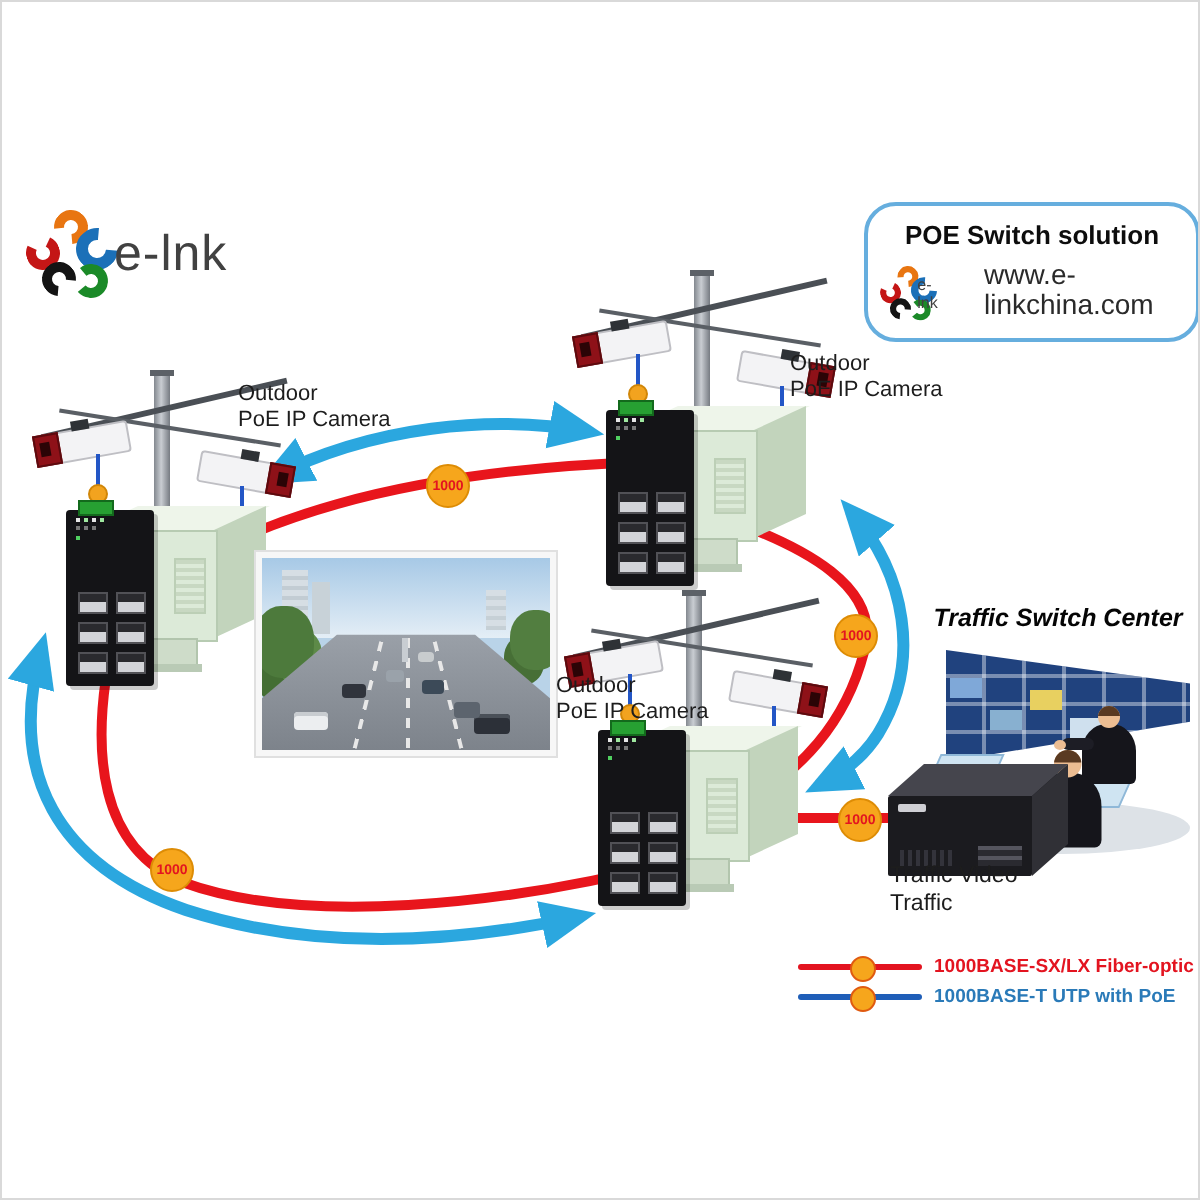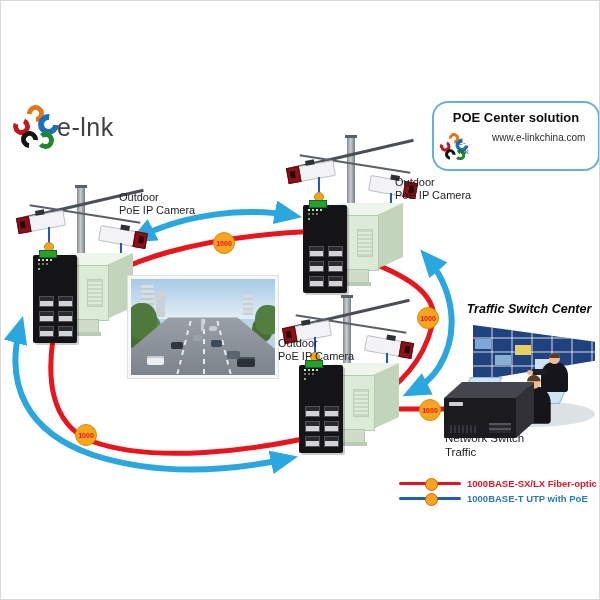--- a/index.html
+++ b/index.html
@@ -15,21 +15,21 @@
   .sw.b-or{border-width:5px;border-color:#e87511;border-bottom-color:transparent;}
   .sw.b-bl{border-width:6px;border-color:#1b70b8;border-bottom-color:transparent;width:9px;height:9px;}
   .sw.b-rd{border-width:5px;border-color:#c41616;border-bottom-color:transparent;}
   .sw.b-bk{border-width:5px;border-color:#141414;border-bottom-color:transparent;}
   .sw.b-gr{border-width:5px;border-color:#1b8a28;border-bottom-color:transparent;}
   .logo-text{color:#414141;letter-spacing:.5px;}
 
   
   #infobox{left:431px;top:100px;width:164px;height:66px;border:2.5px solid #66aede;border-radius:16px;background:#fff;z-index:6;}
   #infobox .title{position:absolute;left:0;top:7px;width:100%;text-align:center;font-weight:bold;font-size:13px;color:#0d0d0d;}
-  #infobox .contact{position:absolute;left:58px;top:27px;width:102px;font-size:10px;color:#2a2a2a;line-height:15px;}
+  #infobox .contact{position:absolute;left:58px;top:27px;width:102px;font-size:14px;color:#2a2a2a;line-height:15px;}
 
   
   .station{position:absolute;width:140px;height:152px;z-index:2;}
   .pole{position:absolute;left:60px;top:0;width:8px;height:118px;background:linear-gradient(90deg,#83888f,#c9cdd2 45%,#767b82);}
   .pole-cap{position:absolute;left:58px;top:-2px;width:12px;height:3px;background:#5c6167;}
   .arm{position:absolute;background:#4a4f55;height:2.5px;}
   .arm1{left:2px;top:16px;width:126px;transform:rotate(-13deg);}
   .arm2{left:12px;top:26px;width:112px;height:2px;background:#5a5f65;transform:rotate(9deg);}
   .cam{position:absolute;width:46px;height:14px;background:#f3f3f5;border:1px solid #bfbfc4;border-radius:2px;}
   .cam-l{left:0;top:27px;transform:rotate(-10deg);}
@@ -154,21 +154,21 @@
   <div class="logo-swirls abs" style="left:12px;top:104px;z-index:6;">
     <div class="sw b-or" style="left:14px;top:0;transform:rotate(40deg);"></div>
     <div class="sw b-bl" style="left:25px;top:9px;transform:rotate(-130deg);"></div>
     <div class="sw b-rd" style="left:0px;top:13px;transform:rotate(160deg);"></div>
     <div class="sw b-bk" style="left:8px;top:26px;transform:rotate(-40deg);"></div>
     <div class="sw b-gr" style="left:24px;top:27px;transform:rotate(95deg);"></div>
   </div>
   <div id="main-logo-text" class="abs logo-text">e-lnk</div>
 
   <div id="infobox" class="abs">
-    <div class="title">POE Center solution</div>
+    <div class="title">POE Switch solution</div>
     <div class="logo-swirls" style="left:6px;top:30px;transform:scale(.62);transform-origin:0 0;">
       <div class="sw b-or" style="left:14px;top:0;transform:rotate(40deg);"></div>
       <div class="sw b-bl" style="left:25px;top:9px;transform:rotate(-130deg);"></div>
       <div class="sw b-rd" style="left:0px;top:13px;transform:rotate(160deg);"></div>
       <div class="sw b-bk" style="left:8px;top:26px;transform:rotate(-40deg);"></div>
       <div class="sw b-gr" style="left:24px;top:27px;transform:rotate(95deg);"></div>
       <div class="mini-logo-text">e-lnk</div>
     </div>
     <div class="contact">
       <div>www.e-linkchina.com</div>
@@ -365,21 +365,21 @@
   <div id="nvr" class="abs">
     <div class="nvr-top"></div>
     <div class="nvr-side"></div>
     <div class="nvr-front">
       <div class="nvr-logo"></div>
       <div class="nvr-vent"></div>
       <div class="nvr-slots"></div>
     </div>
   </div>
   <div id="nvr-label" class="abs">
-    <div>Network Switch</div>
+    <div>Traffic Video</div>
     <div>Traffic</div>
   </div>
 
   <div class="badge" style="left:212px;top:231px;">1000</div>
   <div class="badge" style="left:416px;top:306px;">1000</div>
   <div class="badge" style="left:74px;top:423px;">1000</div>
   <div class="badge" style="left:418px;top:398px;">1000</div>
 
   <div id="legend" class="abs">
     <div class="leg-row">

